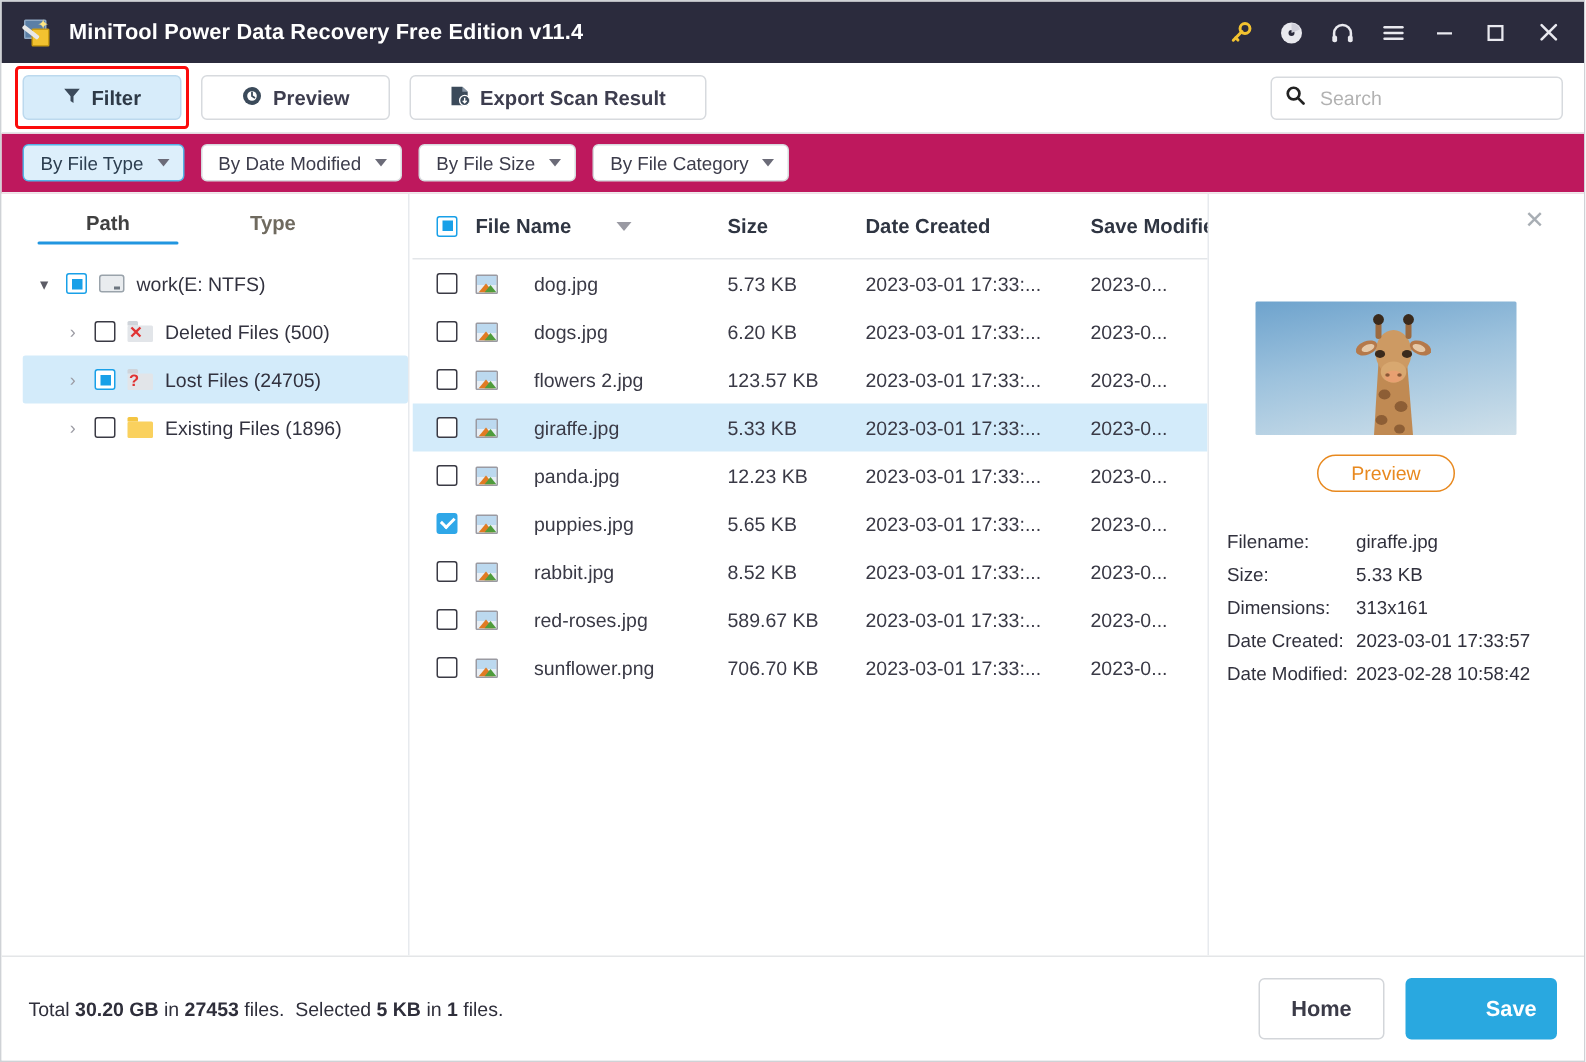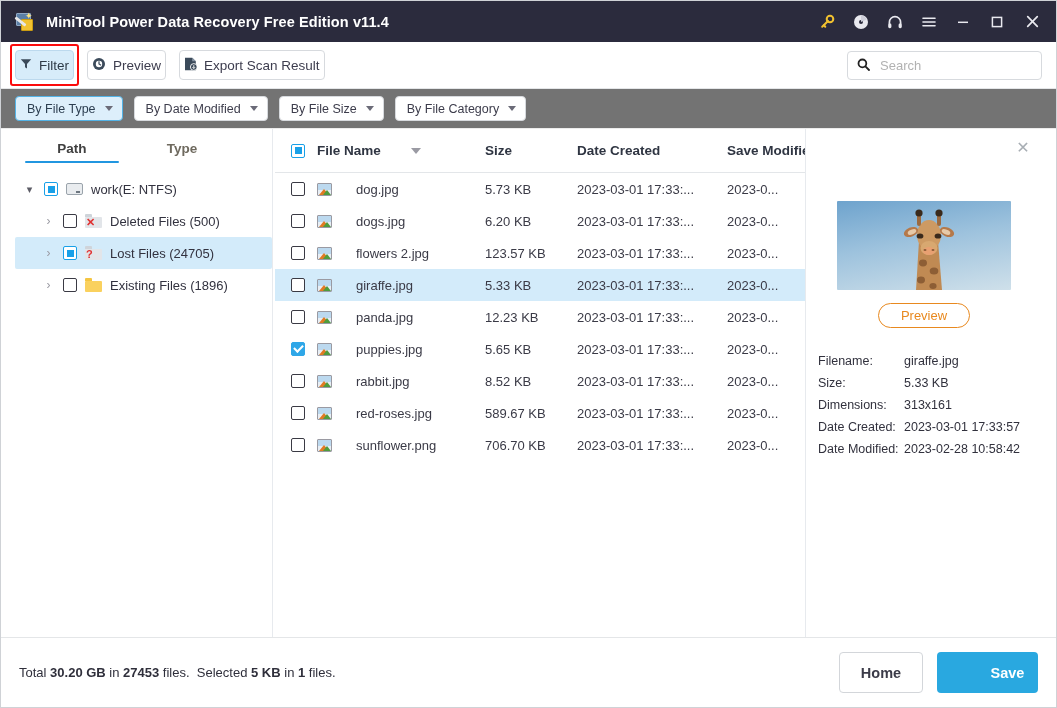--- a/index.html
+++ b/index.html
@@ -79,23 +79,23 @@
     position: relative;
   }
   .tool-btn {
     height: 30px;
     border: 1px solid #d7dade;
     border-radius: 4px;
     background: #fff;
     display: inline-flex;
     align-items: center;
     gap: 7px;
-    padding: 0 4px;
+    padding: 0 26px;
     font-size: 13.5px;
-    font-weight: normal;
+    font-weight: bold;
     color: #3d3d4e;
     margin-right: 13px;
     cursor: default;
     white-space: nowrap;
   }
   .tool-btn.active {
     background: #d7ecfa;
     border-color: #bcd9ee;
     color: #2e3a47;
   }
@@ -126,21 +126,21 @@
     font-size: 13px;
     color: #555;
     width: 100%;
     background: transparent;
   }
   .search-box input::placeholder { color: #b2b2b2; }
 
   
   .filterbar {
     height: 40px;
-    background: #737373;
+    background: #be185d;
     display: flex;
     align-items: center;
     padding: 0 14px;
     gap: 11px;
     flex: 0 0 40px;
     border-bottom: 1px solid #ececec;
   }
   .chip {
     height: 25px;
     border: 1px solid #d7dade;

